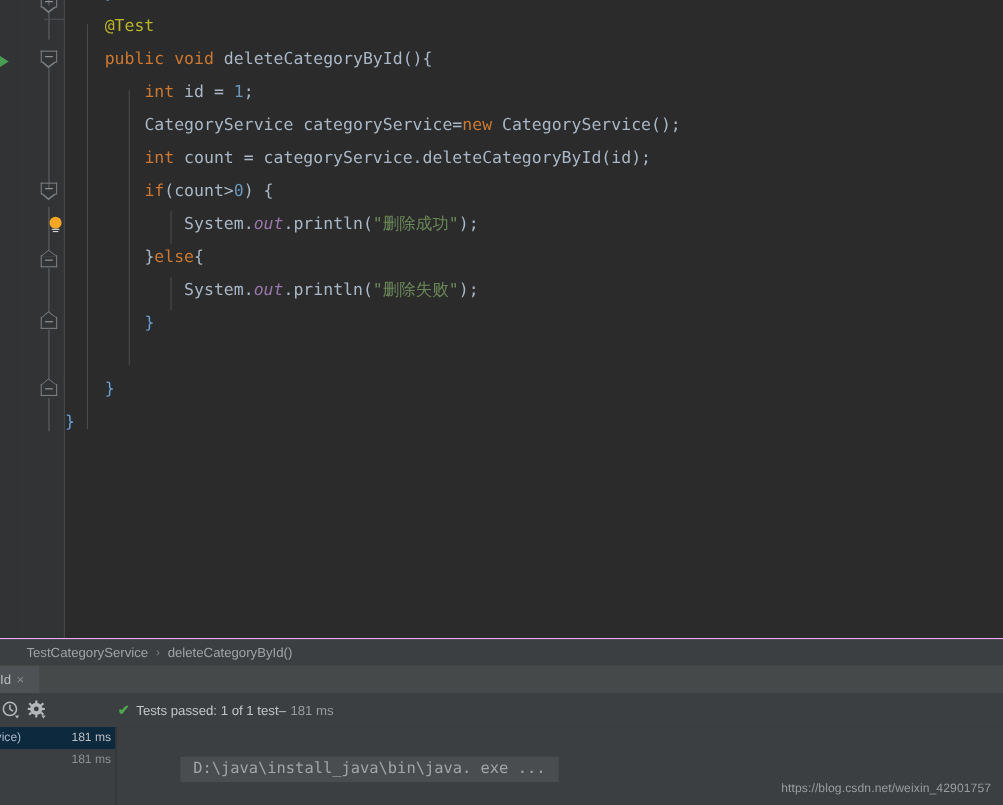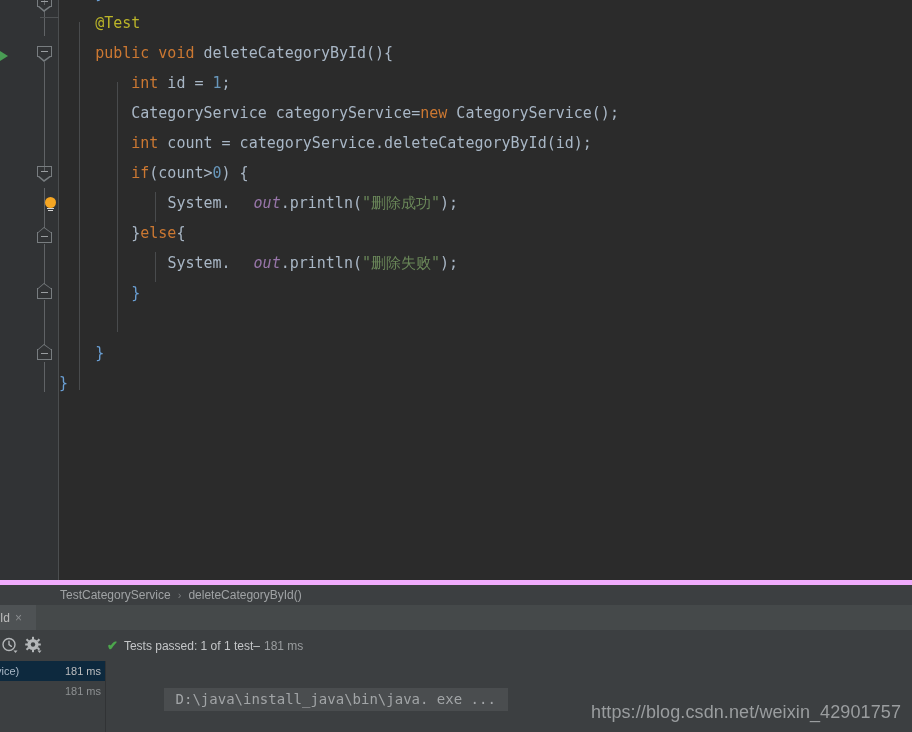--- a/index.html
+++ b/index.html
@@ -89,21 +89,21 @@
     color: #a9b7c6;
   }
   .ln { height: 30px; display: block; }
 
   .k  { color: #cc7832; text-align: center; }           
   .an { color: #bbb529; }           
   .id { color: #a9b7c6; }           
   .fn { color: #a9b7c6; }
   .num{ color: #6897bb; }           
   .st { color: #6a8759; }           
-  .sf { color: #9876aa; font-style: italic; margin-left: 23px; }
+  .sf { color: #9876aa; font-style: italic; }
   .bb { color: #6a9fd4; }           
 
   
   .indent-guide {
     position: absolute;
     width: 1px;
     background: #494b4d;
   }
 
   
@@ -204,26 +204,26 @@
   }
   .bulb s.a { top: 11px; }
   .bulb s.b { top: 13px; width: 5px; left: 4px; }
 
   
   .breadcrumb {
     position: absolute;
     left: 0; top: 580px;
     width: 912px; height: 25px;
     background: #3c3f41;
-    border-top: 5px solid #f0abfc;
+    border-top: 1px solid #f0abfc;
     display: flex;
     align-items: center;
     font-size: 12px;
     color: #a0a3a5;
-    padding-left: 60px;
+    padding-left: 24px;
     box-sizing: border-box;
   }
   .breadcrumb .sep {
     margin: 0 7px;
     color: #7a7d7f;
     font-size: 11px;
   }
 
   
   .runpanel {
@@ -361,21 +361,21 @@
     display: inline-block;
     background: #4a4d4f;
     color: #a2a5a7;
     padding: 0 12px;
   }
 
   .watermark {
     position: absolute;
     right: 11px;
     bottom: 9px;
-    font-size: 18px;
+    font-size: 11px;
     color: #9a9d9f;
     letter-spacing: 0.1px;
   }
 </style>
 </head>
 <body>
 
 <div class="app">
 
   <div class="editor">

